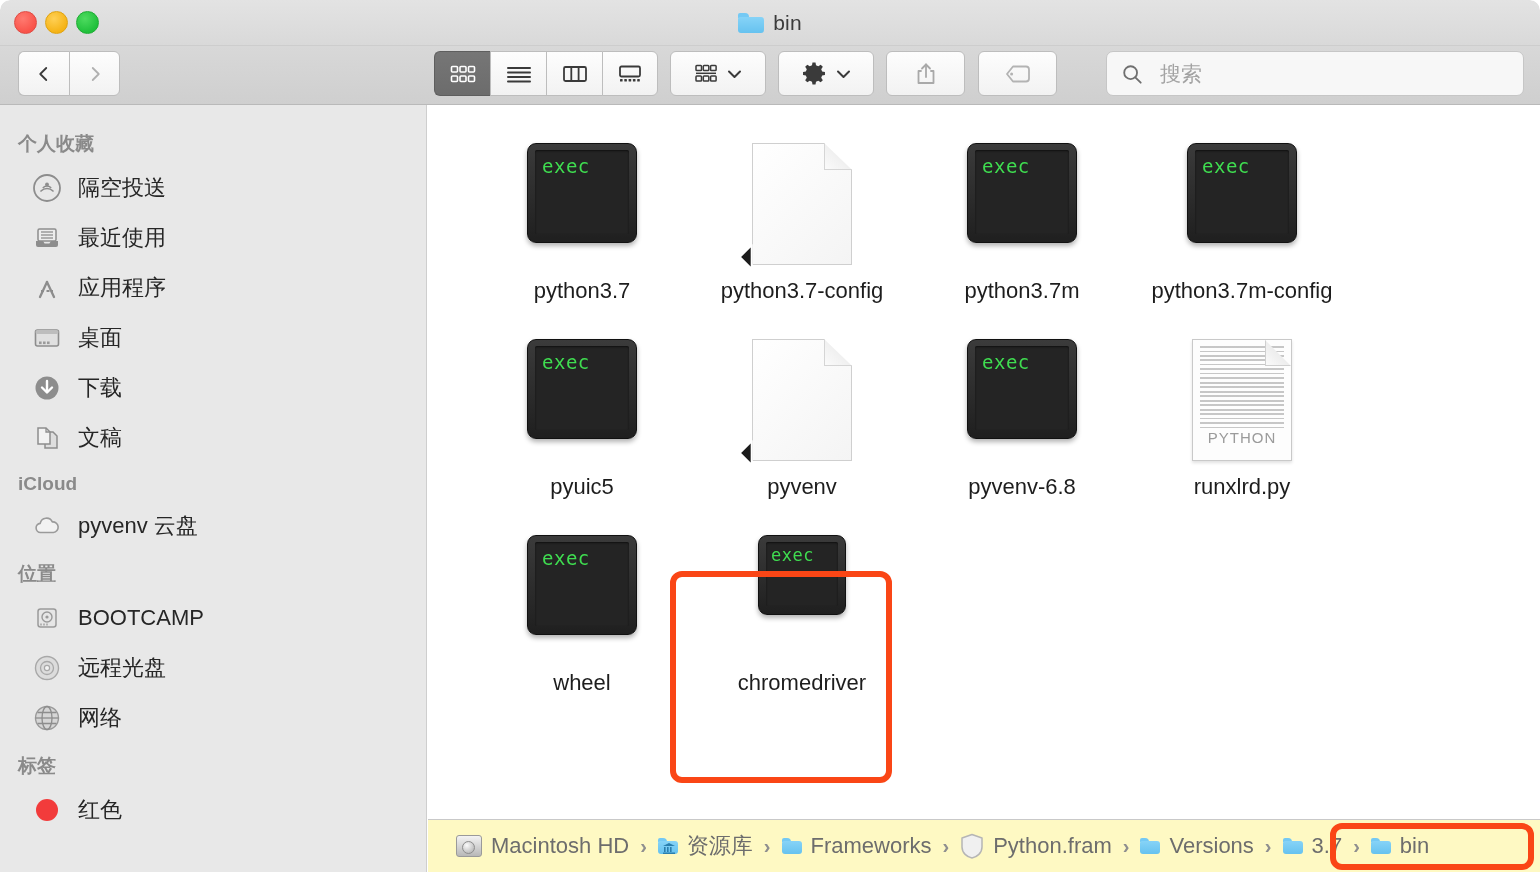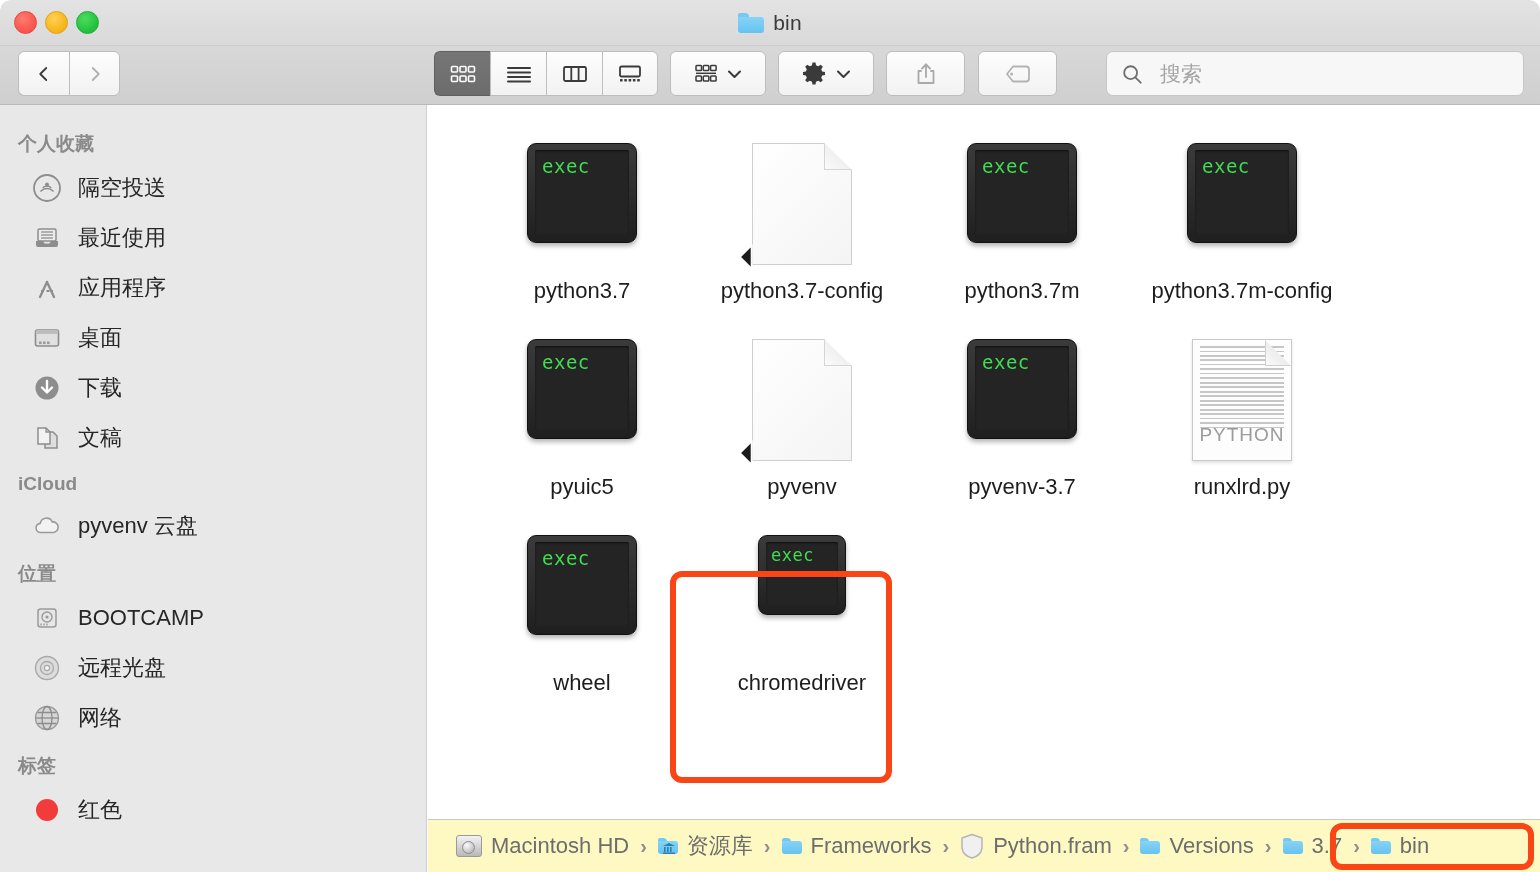--- a/index.html
+++ b/index.html
@@ -313,21 +313,21 @@
     position: absolute;
     inset: 6px 7px 30px 7px;
     background:
       repeating-linear-gradient(180deg, #9a9a9a 0 1.5px, transparent 1.5px 4.5px);
     opacity: .55;
   }
   .py-label {
     position: absolute;
     left: 0; right: 0; bottom: 14px;
     text-align: center;
-    font-size: 19px;
+    font-size: 15px;
     color: #9b9b9b;
     letter-spacing: 1px;
   }
   .py-fold {
     position: absolute;
     top: 0; right: 0;
     width: 26px; height: 26px;
     background: linear-gradient(225deg, #dedede 0%, #fafafa 100%);
     border-left: 1px solid #cfcfcf;
     border-bottom: 1px solid #cfcfcf;
@@ -767,21 +767,21 @@
         </div>
       </div>
 
       <div class="cell">
         <div class="cell-inner">
           <div class="icon-box">
             <div class="exec-icon">
               <span class="exec-text">exec</span>
             </div>
           </div>
-          <div class="file-label">pyvenv-3.7</div>
+          <div class="file-label">pyvenv-6.8</div>
         </div>
       </div>
 
       <div class="cell">
         <div class="cell-inner">
           <div class="icon-box">
             <div class="py-icon">
               <div class="py-lines"></div>
               <div class="py-fold"></div>
               <div class="py-label">PYTHON</div>

